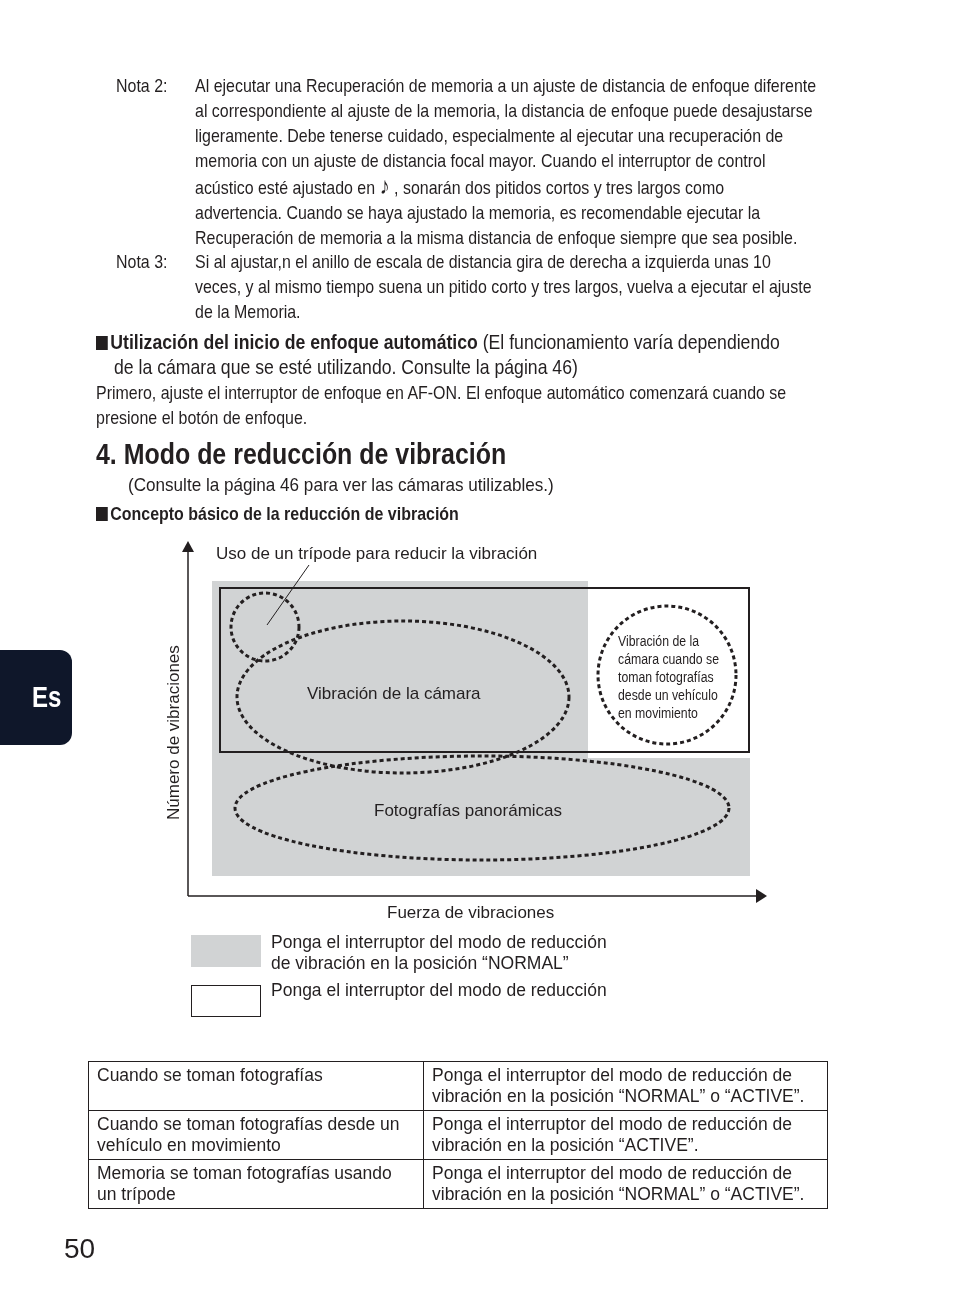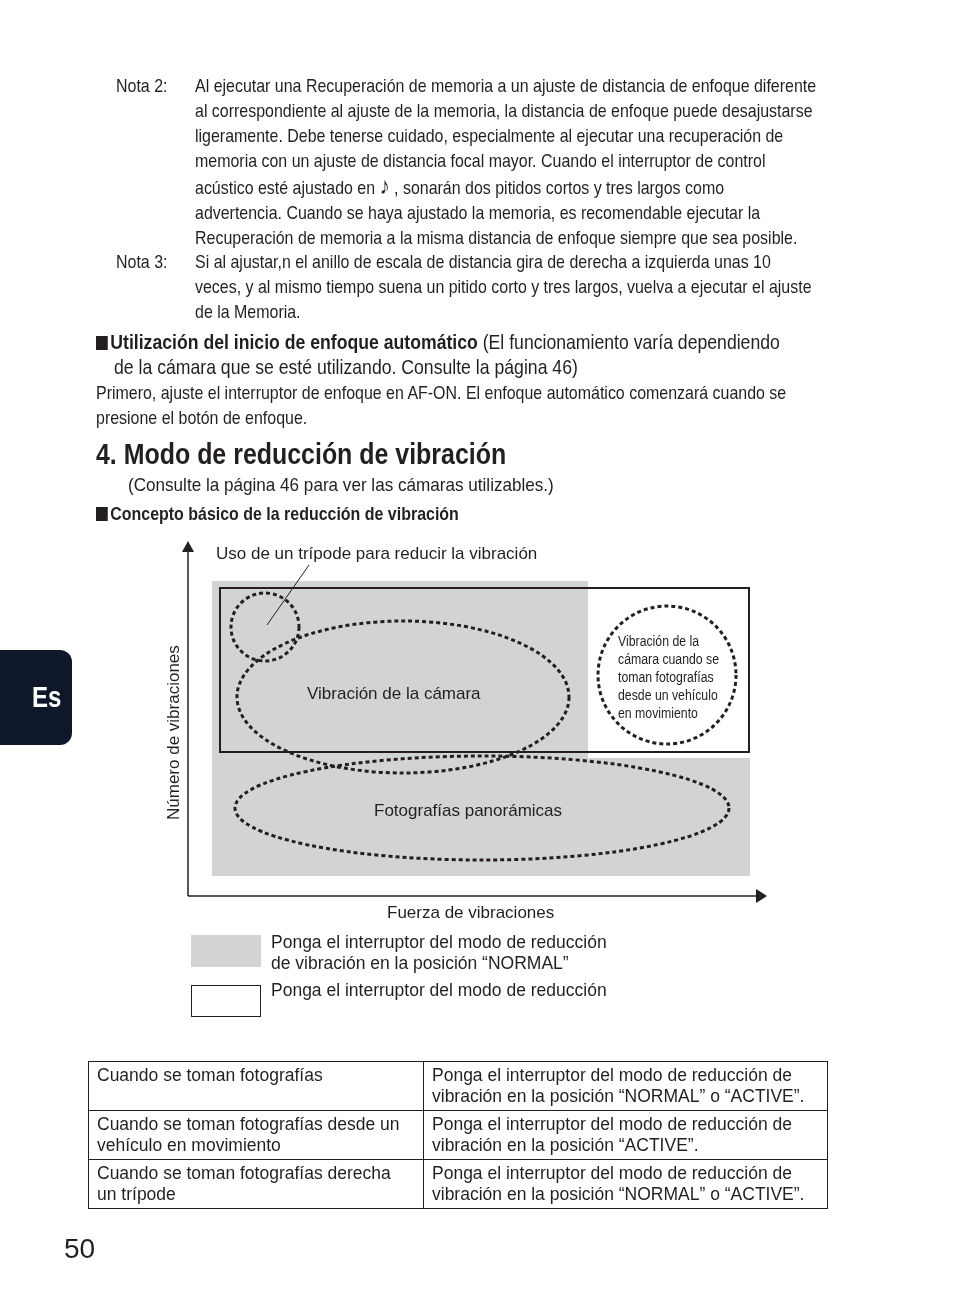--- a/index.html
+++ b/index.html
@@ -120,19 +120,19 @@
   <tbody>
       <tr>
     <td class="c1">Cuando se toman fotografías</td>
     <td>Ponga el interruptor del modo de reducción de vibración en la posición “NORMAL” o “ACTIVE”.</td>
   </tr>
   <tr>
     <td class="c1">Cuando se toman fotografías desde un vehículo en movimiento</td>
     <td>Ponga el interruptor del modo de reducción de vibración en la posición “ACTIVE”.</td>
   </tr>
   <tr>
-    <td class="c1">Cuando se toman fotografías derecha un trípode</td>
+    <td class="c1">Memoria se toman fotografías usando un trípode</td>
     <td>Ponga el interruptor del modo de reducción de vibración en la posición “NORMAL” o “ACTIVE”.</td>
   </tr>
 </tbody>
   </table>
 
 <div class="page-num">50</div>
 
 </body></html>

